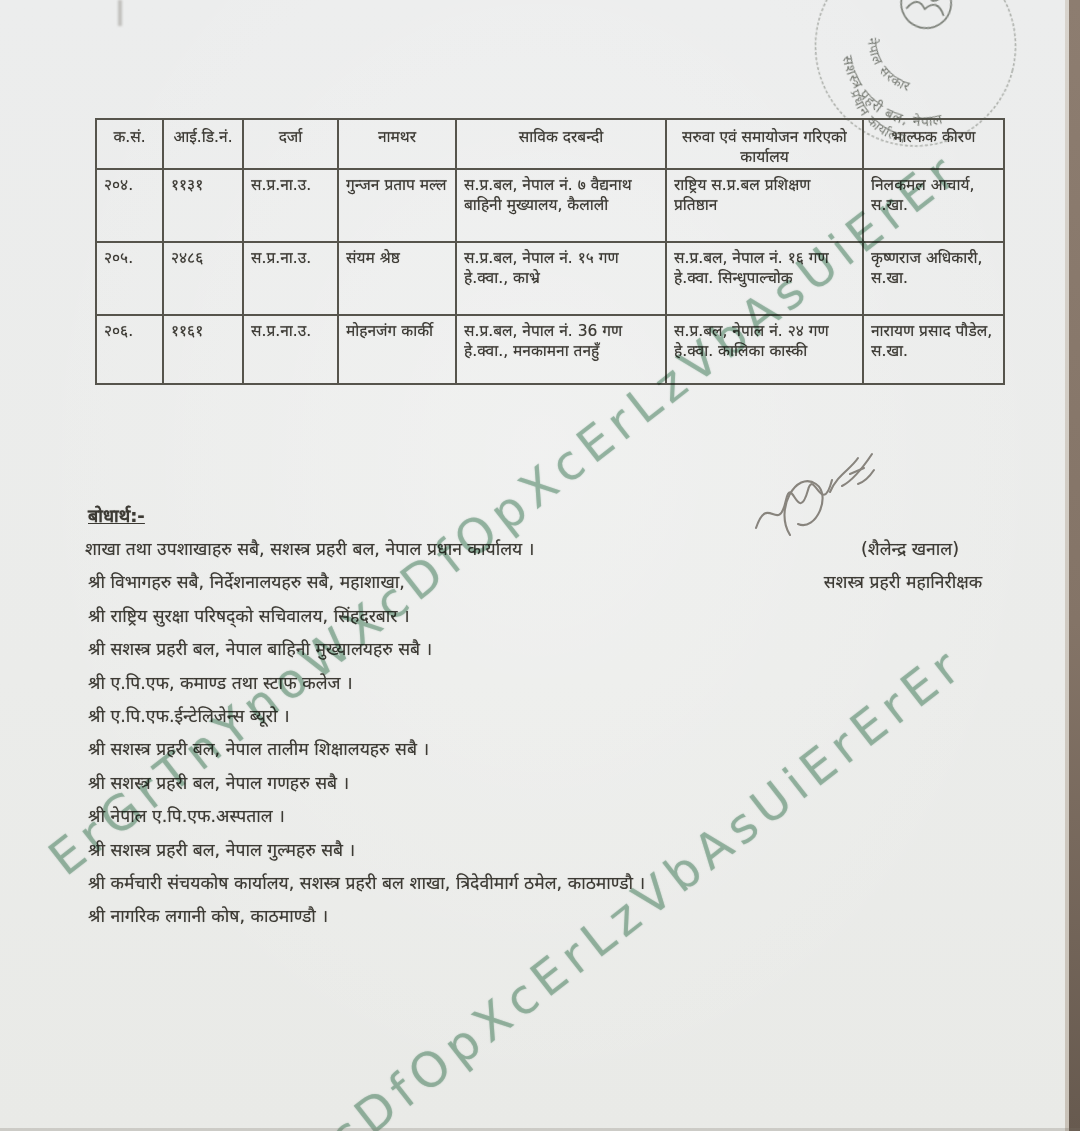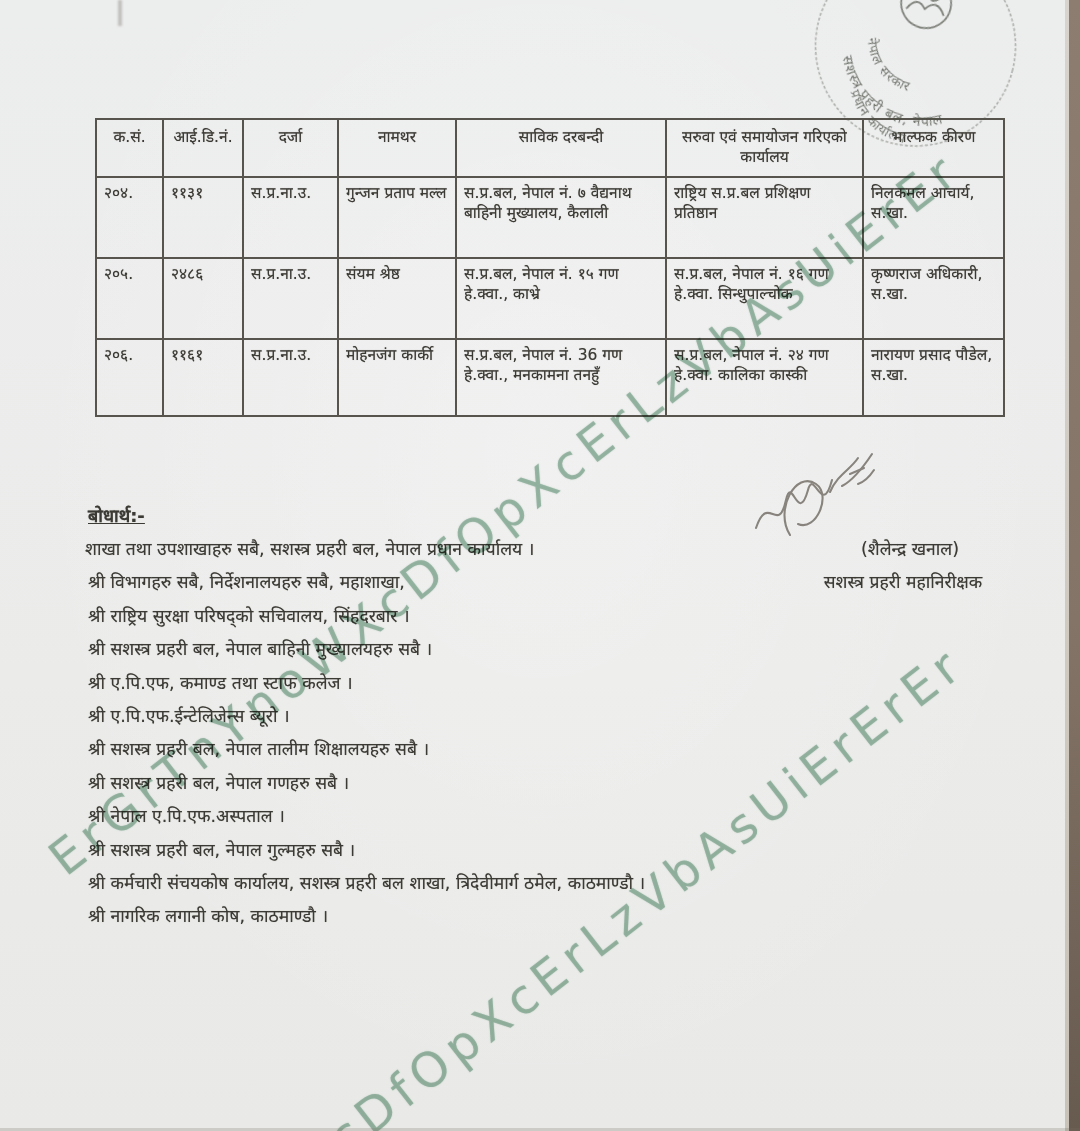--- a/index.html
+++ b/index.html
@@ -31,21 +31,21 @@
   
   .doc-table{
     position:absolute;left:95px;top:118px;width:908px;
     border-collapse:collapse;table-layout:fixed;
     font-size:15.5px;line-height:1.32;
     color:#3c3a34;
     text-shadow:0 0 .7px rgba(70,66,58,.55);
   }
   .doc-table td,.doc-table th{
     border:2px solid #56544c;
-    padding:5px 7px 8px 7px;
+    padding:5px 7px 0 7px;
     vertical-align:top;
     font-weight:normal;
     overflow:hidden;
   }
   .doc-table thead th{text-align:center;padding-top:7px;}
   .c-center{text-align:left;}
   .c-left{text-align:left;}
   .doc-table tbody td{height:66px;}
   .doc-table tbody tr:nth-child(3) td{height:62px;}
   

